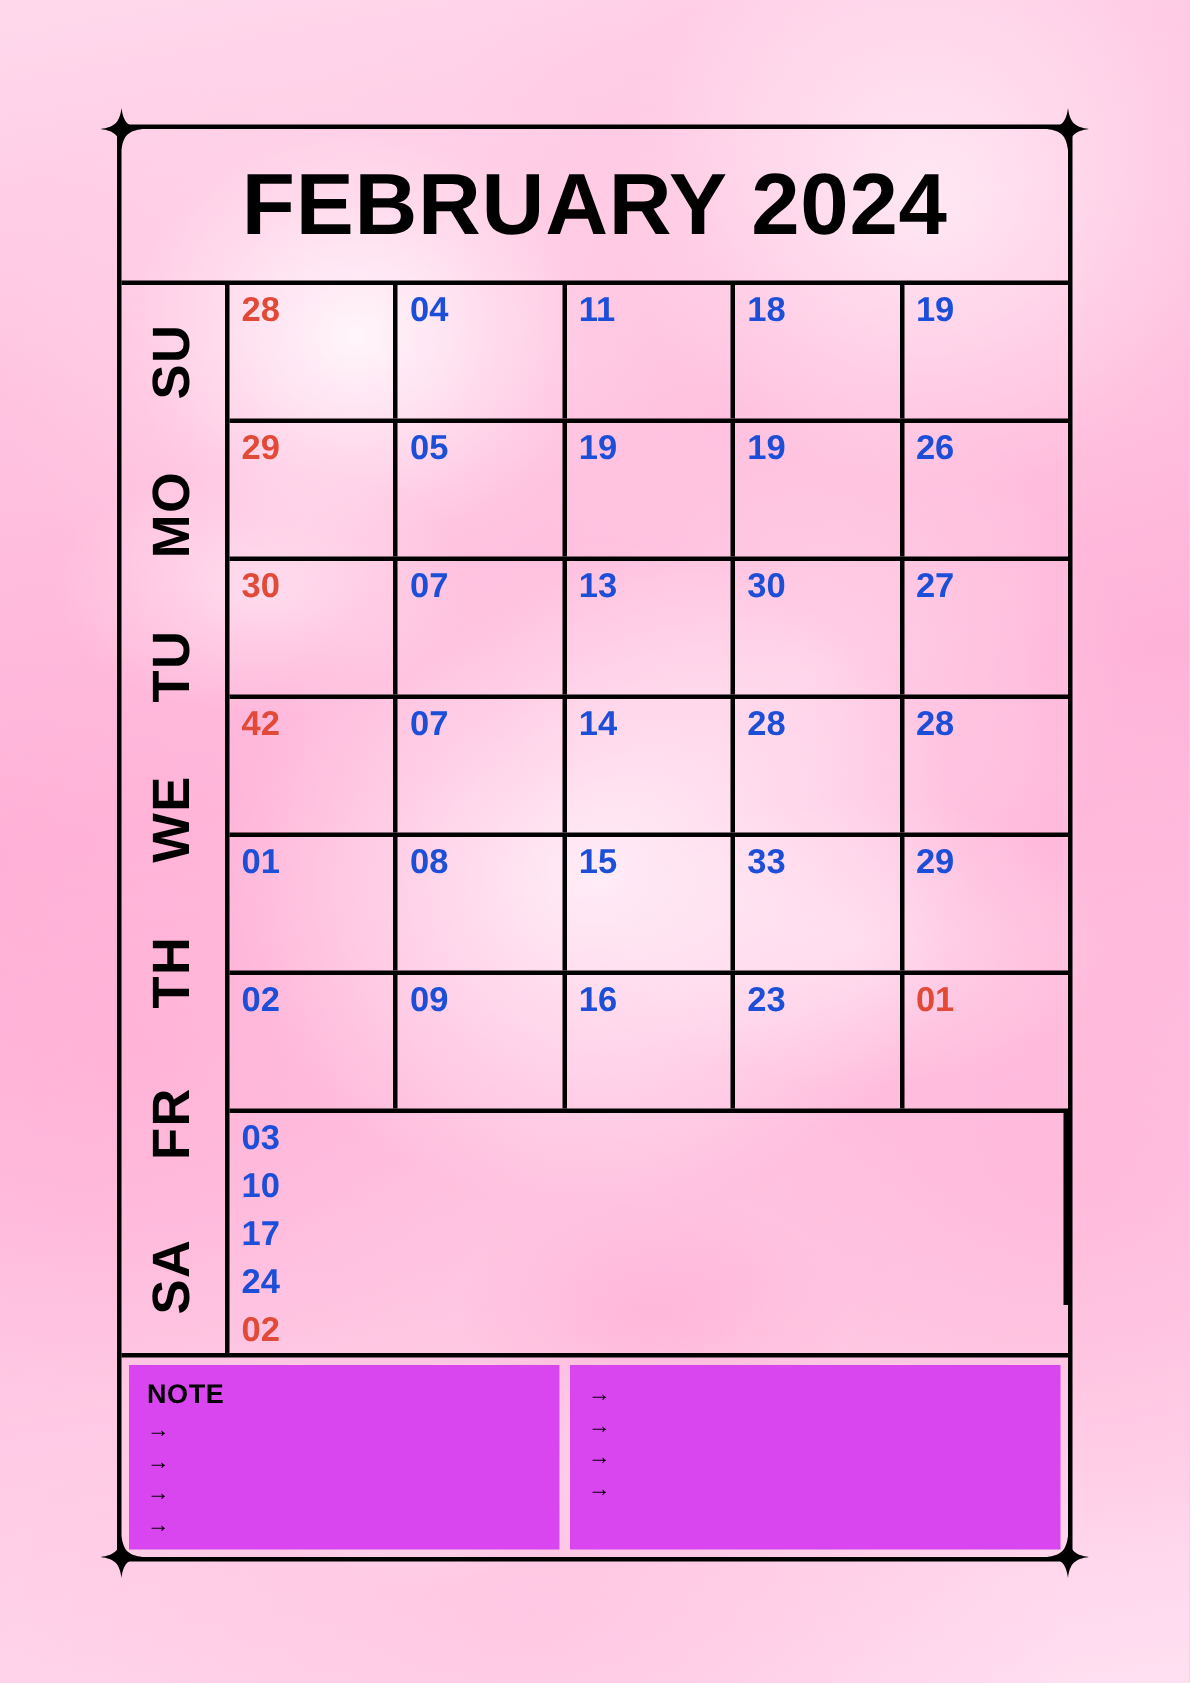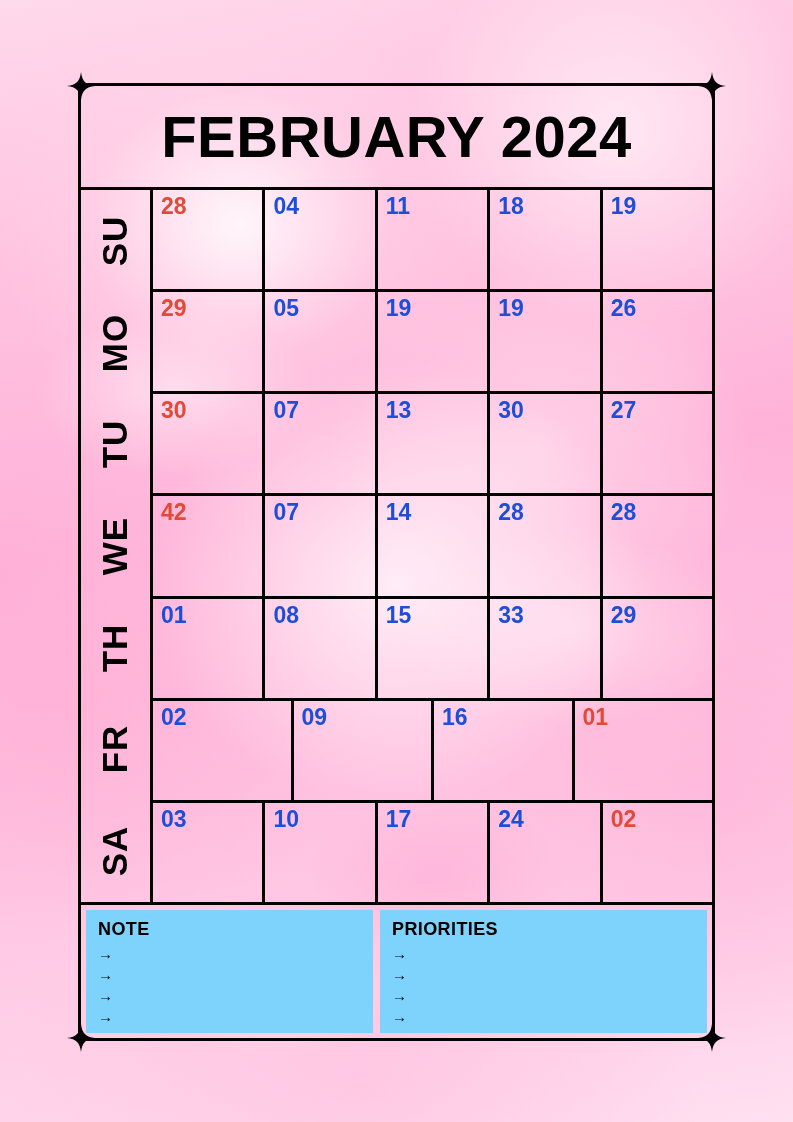--- a/index.html
+++ b/index.html
@@ -120,21 +120,21 @@
     flex: 1 1 auto;
     display: flex;
     flex-direction: column;
   }
   .week-row {
     flex: 1 1 0;
     display: flex;
     border-bottom: 3px solid #000;
     box-sizing: border-box;
   }
-  .week-row:last-child { border-bottom: none; }
+  .week-row:last-child { border-bottom: none; flex-direction: column; }
   .cell {
     flex: 1 1 0;
     border-right: 3px solid #000;
     box-sizing: border-box;
     padding: 5px 0 4px 8px;
     position: relative;
   }
   .cell:last-child { border-right: none; }
   .cell .num {
     font-size: 23px;
@@ -146,21 +146,21 @@
 
   
   .bottom {
     height: 133px;
     display: flex;
     box-sizing: border-box;
     padding: 5px;
     gap: 7px;
   }
   .box {
-    background: #7dd3fc;
+    background: #d946ef;
     box-sizing: border-box;
     padding: 9px 10px 6px 12px;
     position: relative;
   }
   .box.note { flex: 0 0 287px; }
   .box.priorities { flex: 1 1 auto; }
   .box-title {
     font-size: 18px;
     font-weight: bold;
     color: #000;
@@ -337,20 +337,23 @@
       <div class="week-row">
         <div class="cell">
             <div class="num">02</div>
           </div>
         <div class="cell">
             <div class="num">09</div>
           </div>
         <div class="cell">
             <div class="num">16</div>
           </div>
+        <div class="cell">
+            <div class="num">23</div>
+          </div>
         <div class="cell muted">
             <div class="num">01</div>
           </div>
       </div>
 
       <div class="week-row">
         <div class="cell">
             <div class="num">03</div>
           </div>
         <div class="cell">
@@ -386,21 +389,20 @@
         <div class="arrow">→</div>
         <div class="rule"></div>
       </div>
       <div class="line-row">
         <div class="arrow">→</div>
         <div class="rule"></div>
       </div>
     </div>
 
     <div class="box priorities">
-      <div class="box-title">PRIORITIES</div>
       <div class="line-row">
         <div class="arrow">→</div>
         <div class="rule"></div>
       </div>
       <div class="line-row">
         <div class="arrow">→</div>
         <div class="rule"></div>
       </div>
       <div class="line-row">
         <div class="arrow">→</div>

